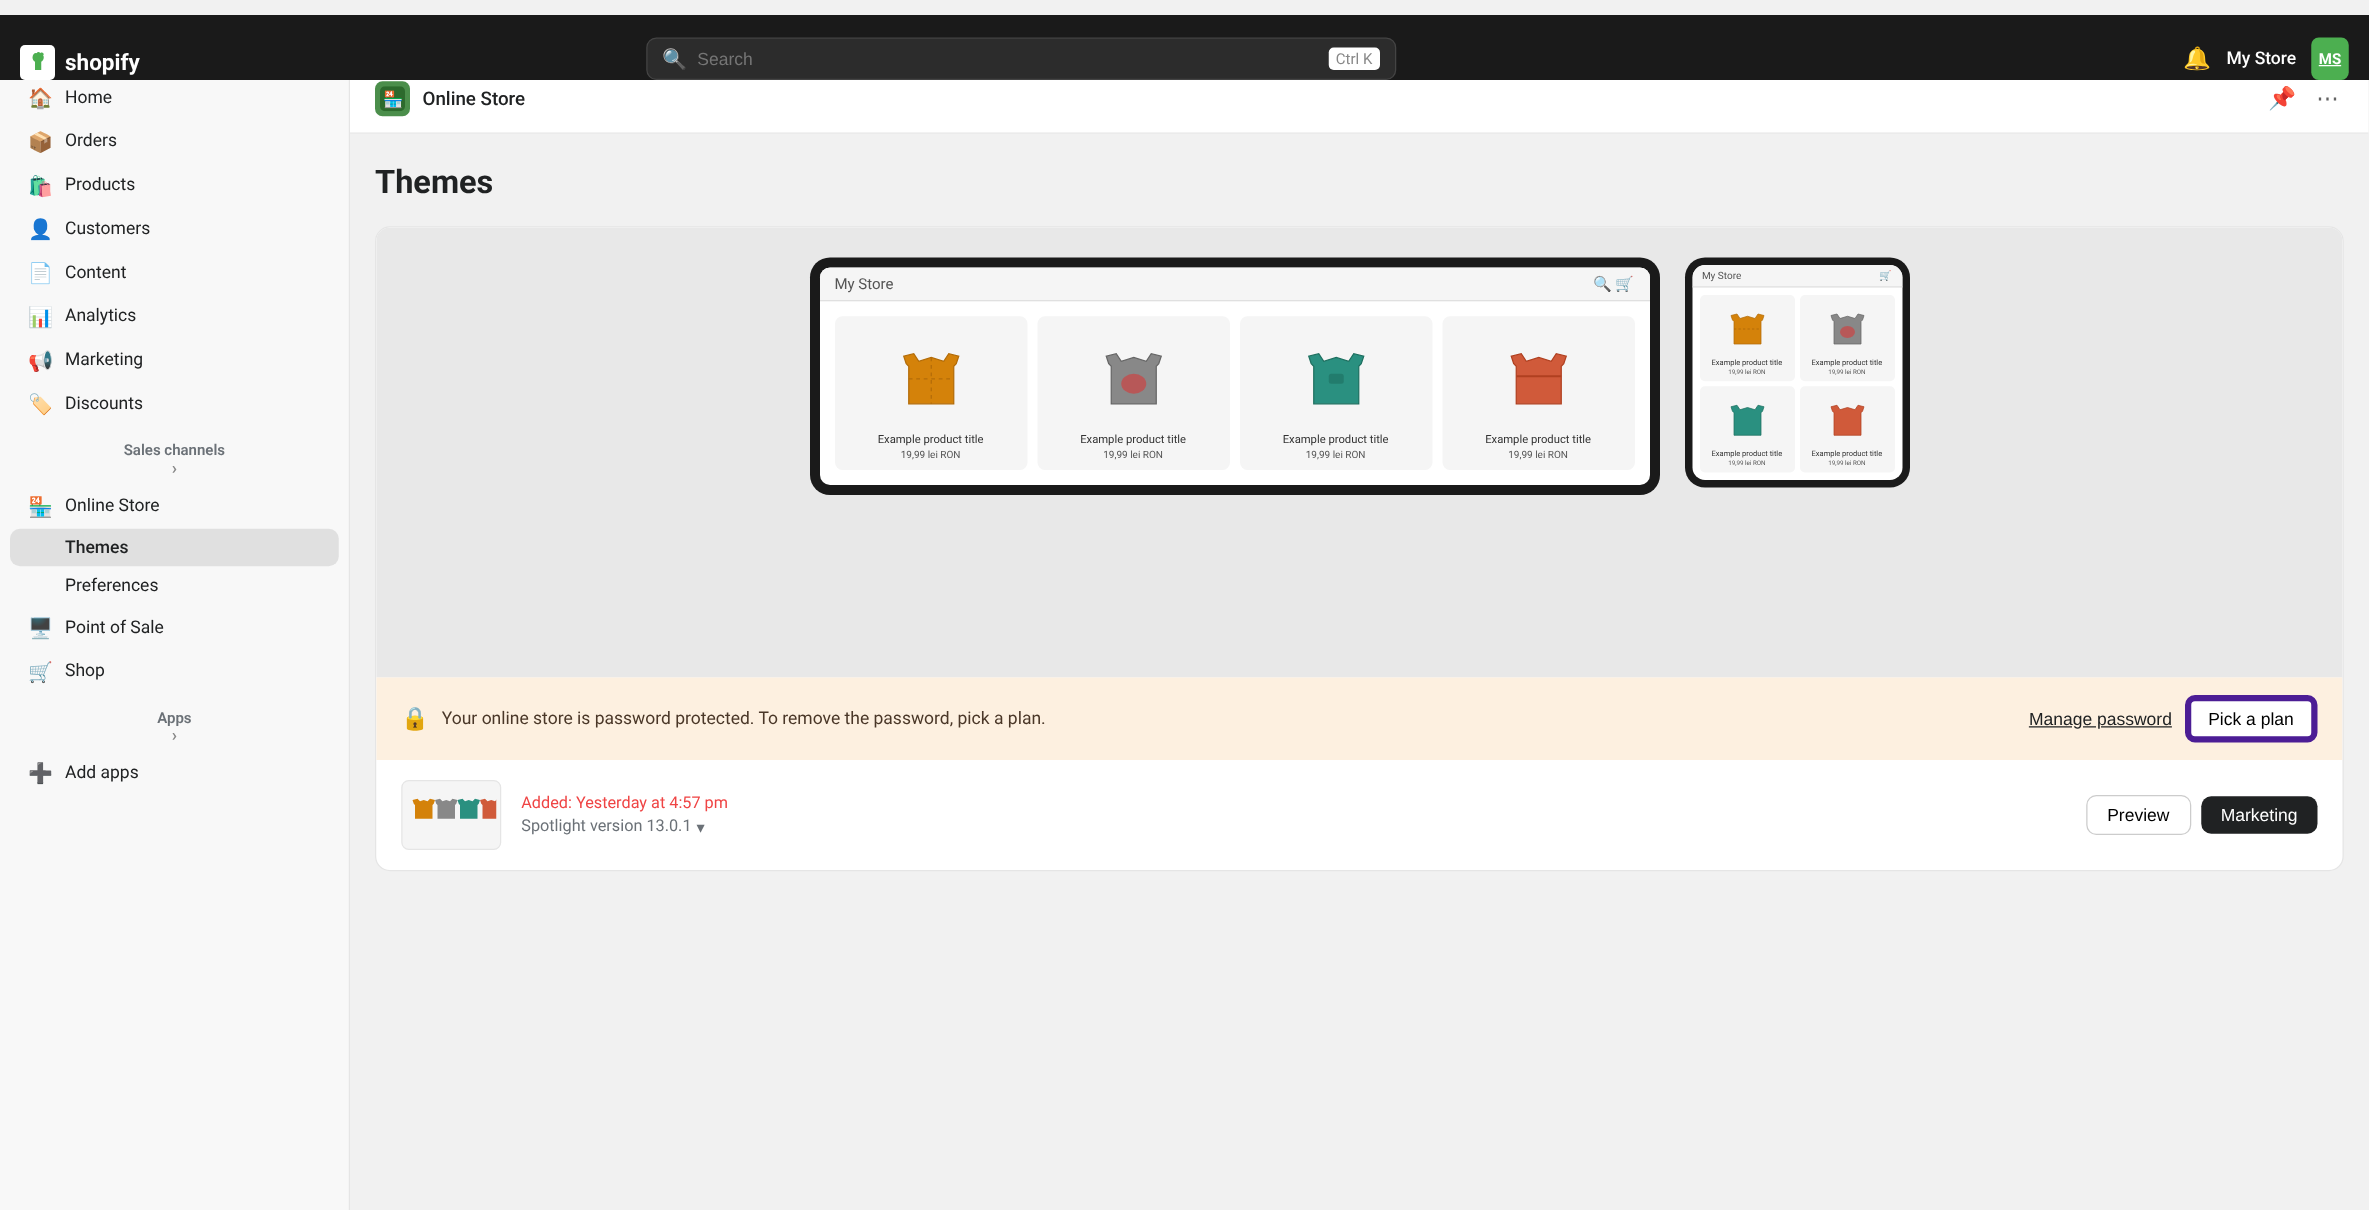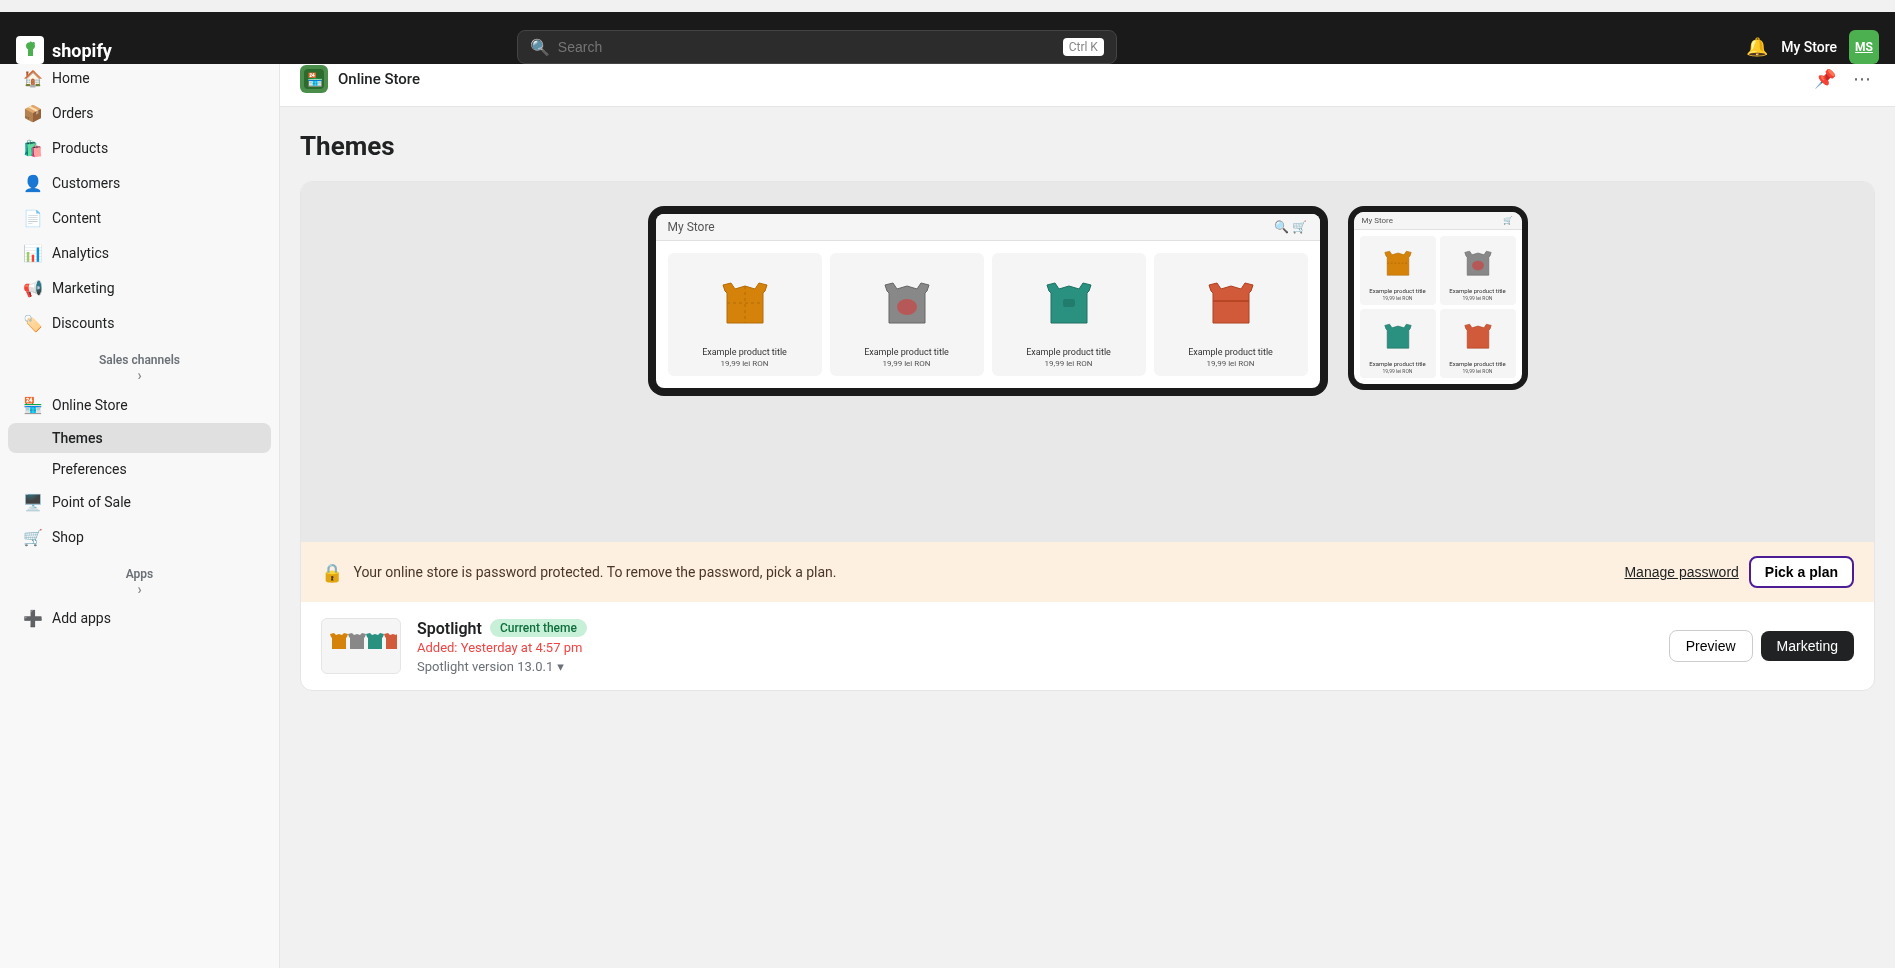--- a/index.html
+++ b/index.html
@@ -370,26 +370,26 @@
     .manage-password-link {
       font-size: 14px;
       color: #202223;
       text-decoration: underline;
       cursor: pointer;
       background: none;
       border: none;
     }
     .pick-plan-btn {
       background: white;
-      border: 2px solid #4c1d95;
+      border: 5px solid #4c1d95;
       border-radius: 8px;
       padding: 6px 14px;
       font-size: 14px;
       cursor: pointer;
-      font-weight: 700;
+      font-weight: 400;
     }
 
     
     .theme-info-row {
       padding: 16px 20px;
       display: flex;
       align-items: center;
       gap: 16px;
     }
     .theme-thumbnail {
@@ -718,24 +718,20 @@
               <g transform="translate(40,8)">
                 <path d="M2 8 L1 5 L5 4 L7 6 L10 5 L13 6 L15 4 L19 5 L18 8 L17 9 L17 20 L3 20 L3 9 Z" fill="#2a9080"></path>
               </g>
               <g transform="translate(58,8)">
                 <path d="M2 8 L1 5 L5 4 L7 6 L10 5 L13 6 L15 4 L19 5 L18 8 L17 9 L17 20 L3 20 L3 9 Z" fill="#d05a3a"></path>
               </g>
             </svg>
           </div>
 
           <div class="theme-details">
-            <div class="theme-name-row">
-              <span class="theme-name">Spotlight</span>
-              <span class="current-badge">Current theme</span>
-            </div>
             <div class="theme-added">Added: Yesterday at 4:57 pm</div>
             <div class="theme-version">
               <span>Spotlight version 13.0.1</span>
               <span>▾</span>
             </div>
           </div>
 
           <div class="theme-actions">
             <button class="preview-btn">Preview</button>
             <button class="customize-btn">Marketing</button>

